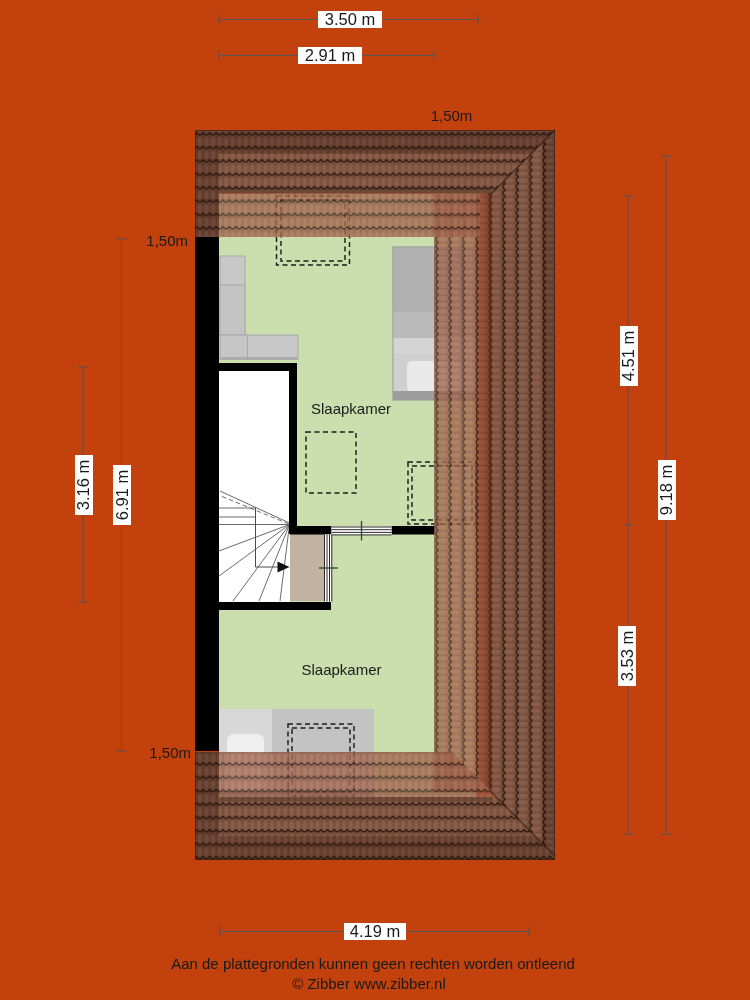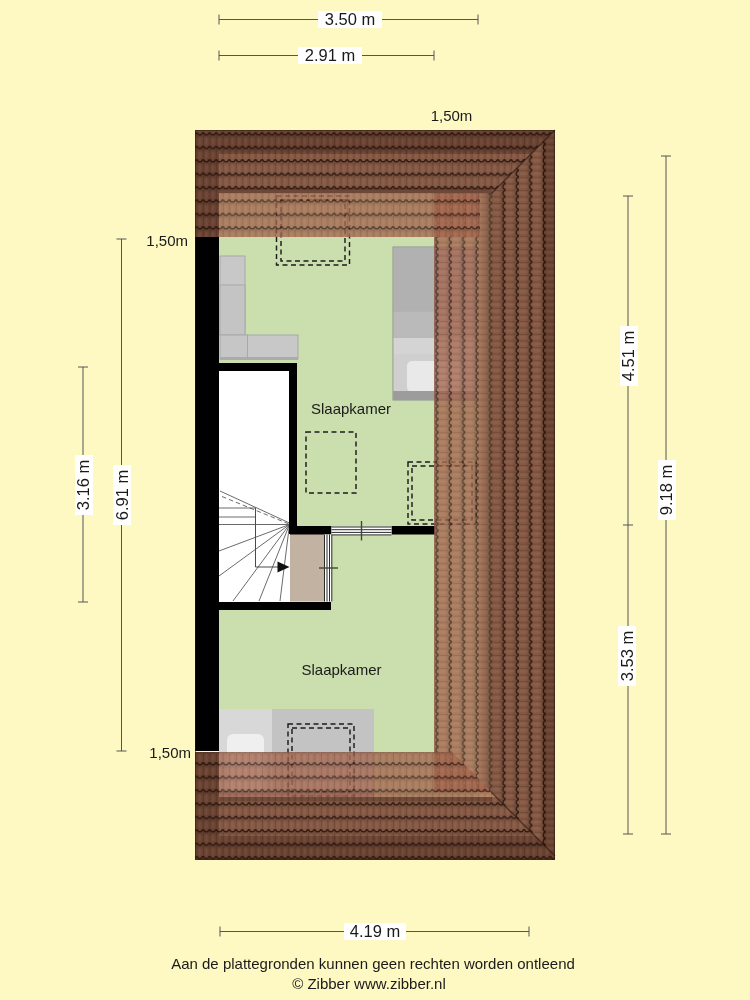--- a/index.html
+++ b/index.html
@@ -1,16 +1,16 @@
 <!DOCTYPE html>
 <html><head>
 <meta charset="utf-8">
 <style>
   html,body{margin:0;padding:0;background:#fff;}
-  #page{position:relative;width:750px;height:1000px;background:#fef9c3;overflow:hidden;
+  #page{position:relative;width:750px;height:1000px;background:#c2410c;overflow:hidden;
         font-family:"Liberation Sans", sans-serif;}
 </style>
 </head>
 <body>
 <div id="page">
 <svg width="750" height="1000" viewBox="0 0 750 1000">
 <defs>
 
   <pattern id="tH" width="6.55" height="13.4" patternUnits="userSpaceOnUse" patternTransform="translate(0,10.7)">
     <path d="M-0.3,1.6 C1.5,1.6 1.1,3.6 2.5,3.6 L4.2,3.6 C5.6,3.6 5.2,1.6 6.9,1.6" fill="none" stroke="rgba(30,13,8,0.82)" stroke-width="1.6"></path>

